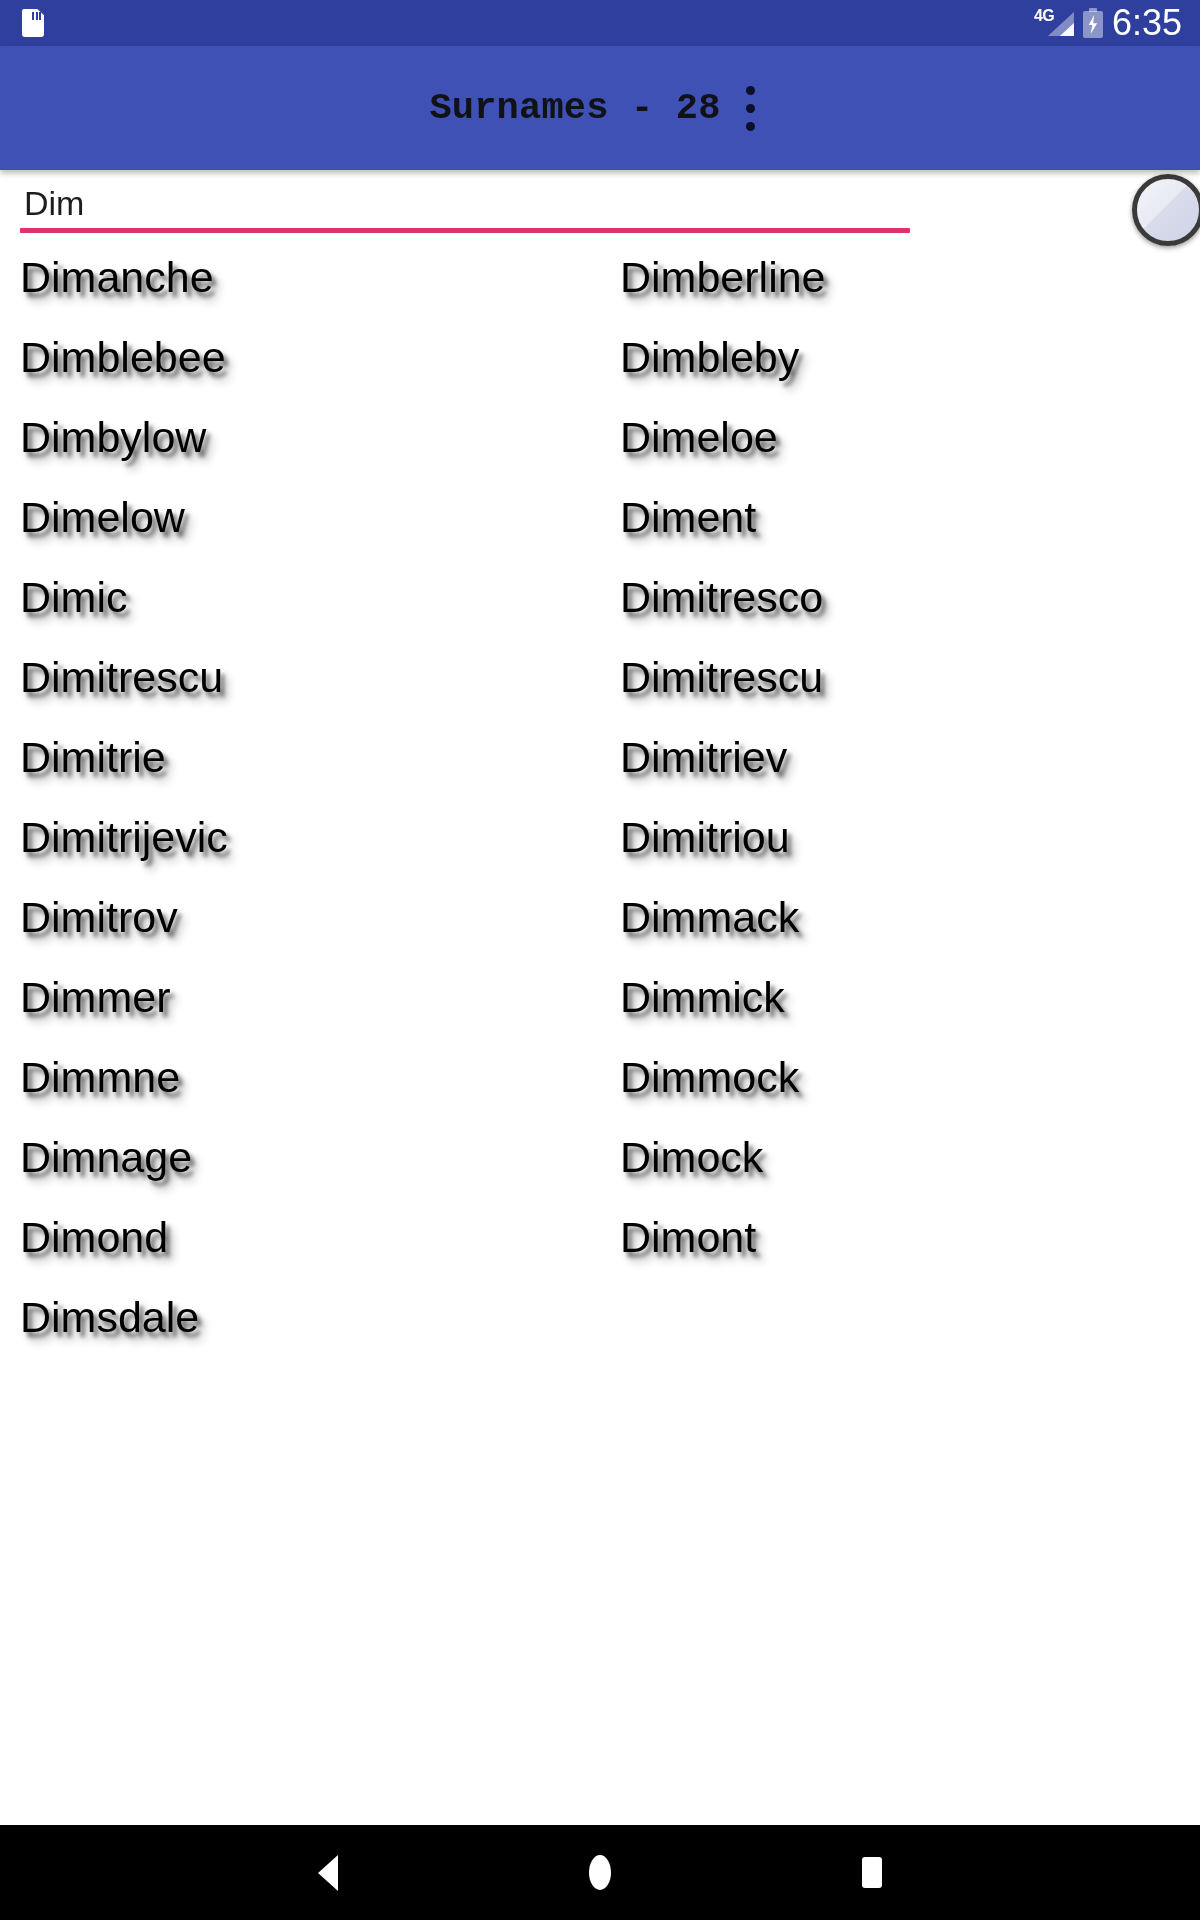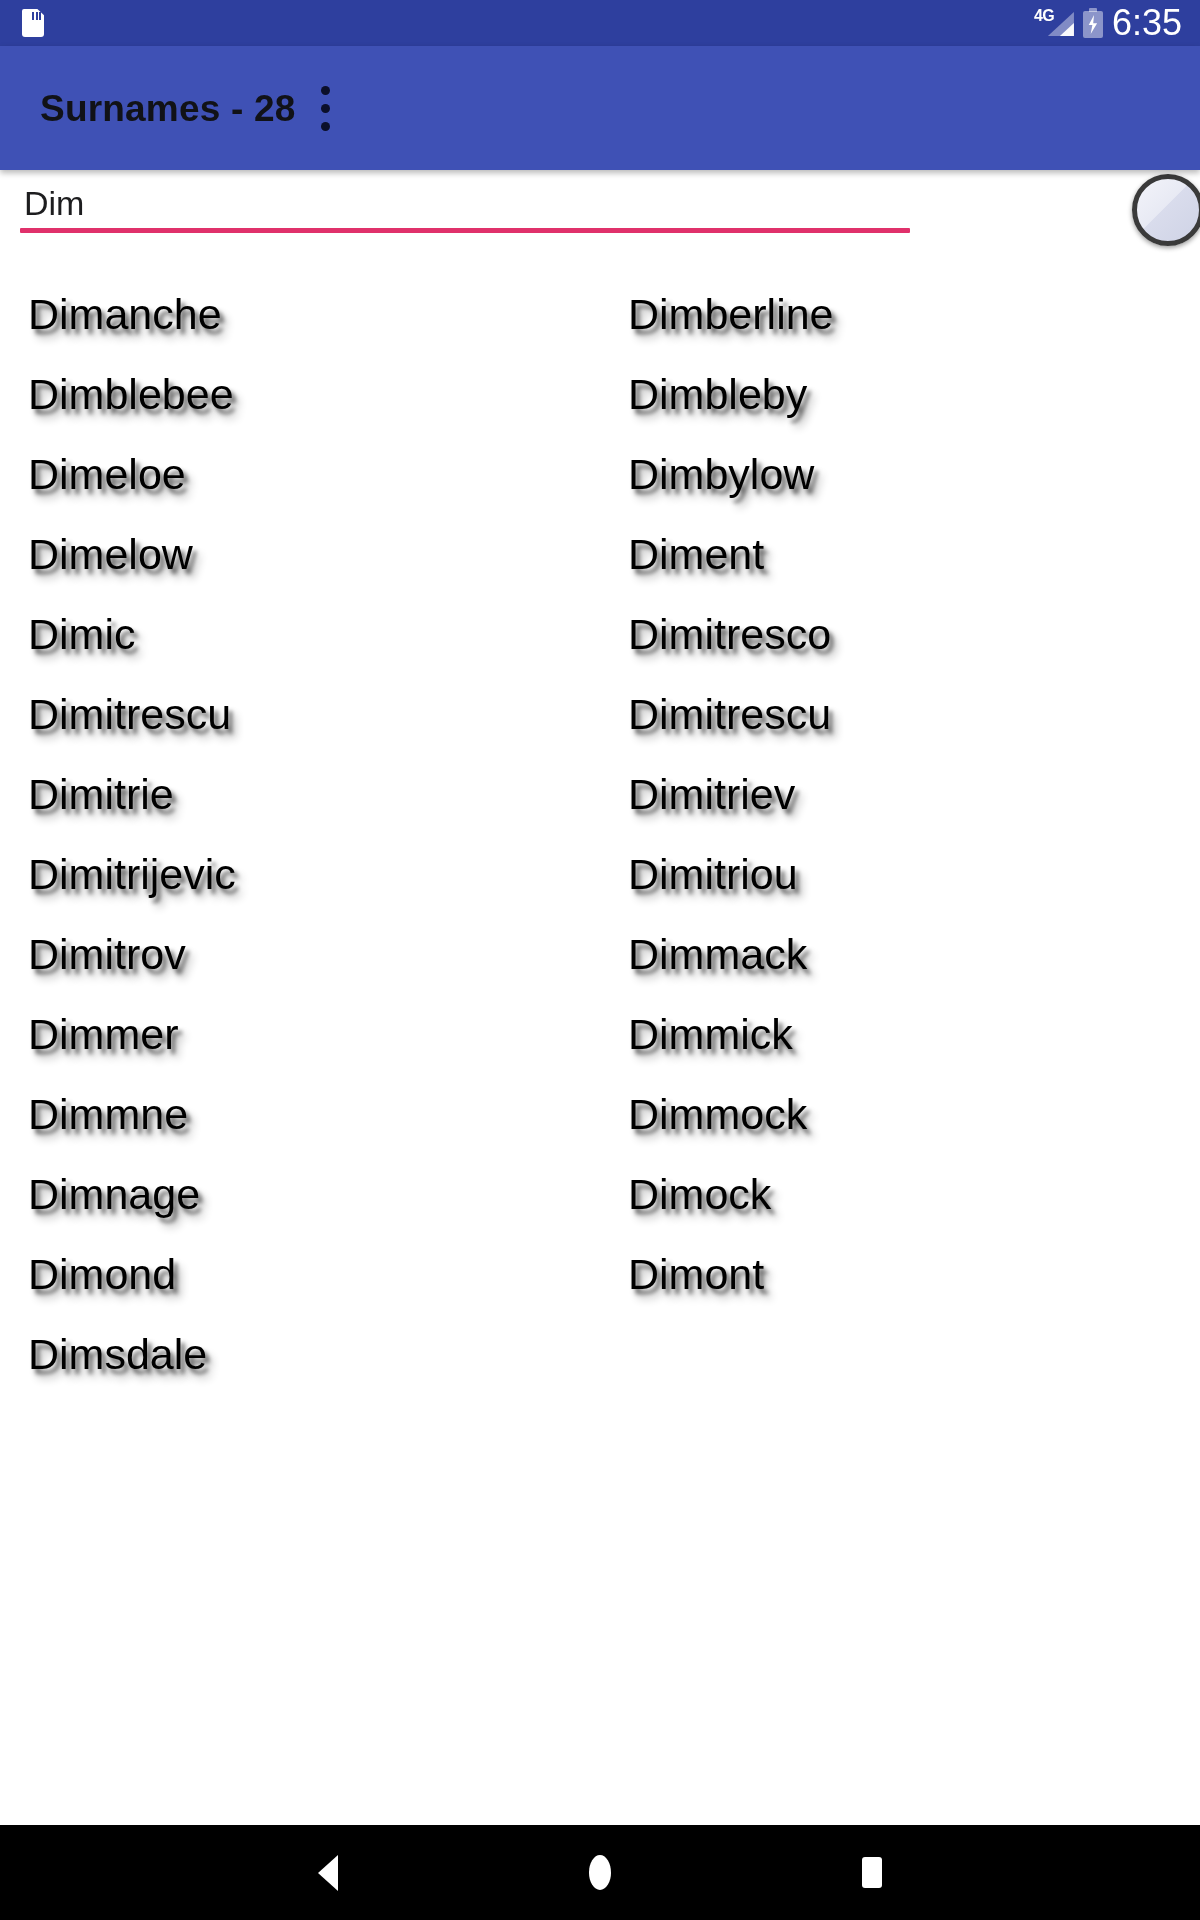--- a/index.html
+++ b/index.html
@@ -119,26 +119,27 @@
     line-height: 1;
     letter-spacing: 0px;
   }
 
   
   .app-bar {
     height: 124px;
     background: #3F51B5;
     display: flex;
     align-items: center;
-    justify-content: flex-start;
+    justify-content: center;
     padding: 0 30px 0 40px;
     flex: 0 0 auto;
     box-shadow: 0 3px 6px rgba(0,0,0,0.28);
     position: relative;
     z-index: 5;
+    font-family: Liberation Mono, monospace;
   }
   .app-title {
     color: #111217;
     font-size: 37px;
     font-weight: 700;
     letter-spacing: 0.2px;
     line-height: 1;
   }
   .overflow-menu {
     width: 60px; height: 70px;
@@ -208,22 +209,22 @@
   }
   .names-grid {
     display: grid;
     grid-template-columns: 1fr 1fr;
     column-gap: 0;
     row-gap: 0;
   }
   .name-cell {
     height: 80px;
     display: flex;
-    align-items: flex-end;
-    padding-left: 28px;
+    align-items: flex-start;
+    padding-left: 20px;
     cursor: pointer;
   }
   .name-text {
     font-family: "Liberation Sans", sans-serif;
     font-size: 43px;
     font-weight: 400;
     color: #000000;
     line-height: 1;
     letter-spacing: 0px;
     text-shadow:
@@ -317,24 +318,24 @@
         <div class="name-cell">
           <span class="name-text">Dimberline</span>
         </div>
         <div class="name-cell">
           <span class="name-text">Dimblebee</span>
         </div>
         <div class="name-cell">
           <span class="name-text">Dimbleby</span>
         </div>
         <div class="name-cell">
+          <span class="name-text">Dimbylow</span>
+        </div>
+        <div class="name-cell">
           <span class="name-text">Dimeloe</span>
-        </div>
-        <div class="name-cell">
-          <span class="name-text">Dimbylow</span>
         </div>
         <div class="name-cell">
           <span class="name-text">Dimelow</span>
         </div>
         <div class="name-cell">
           <span class="name-text">Diment</span>
         </div>
         <div class="name-cell">
           <span class="name-text">Dimic</span>
         </div>

